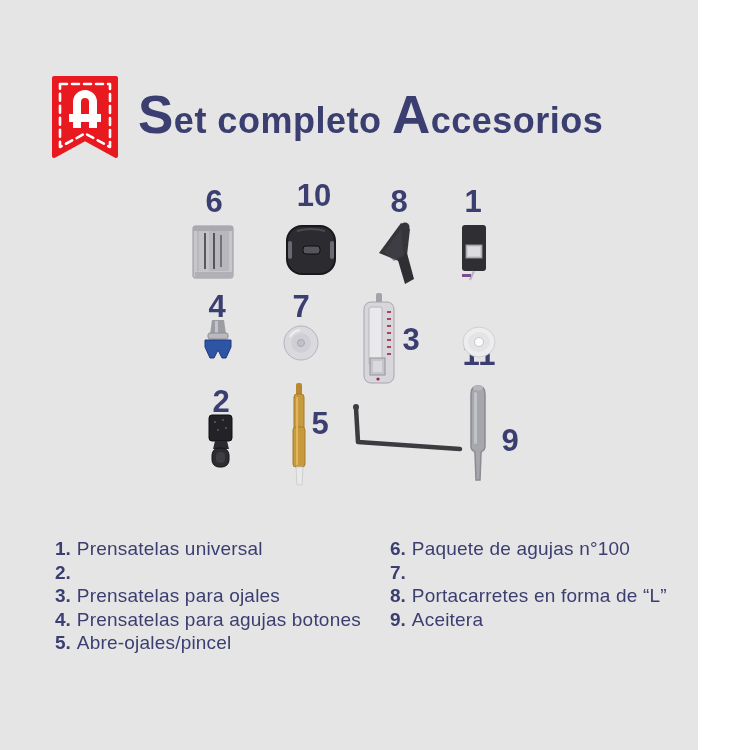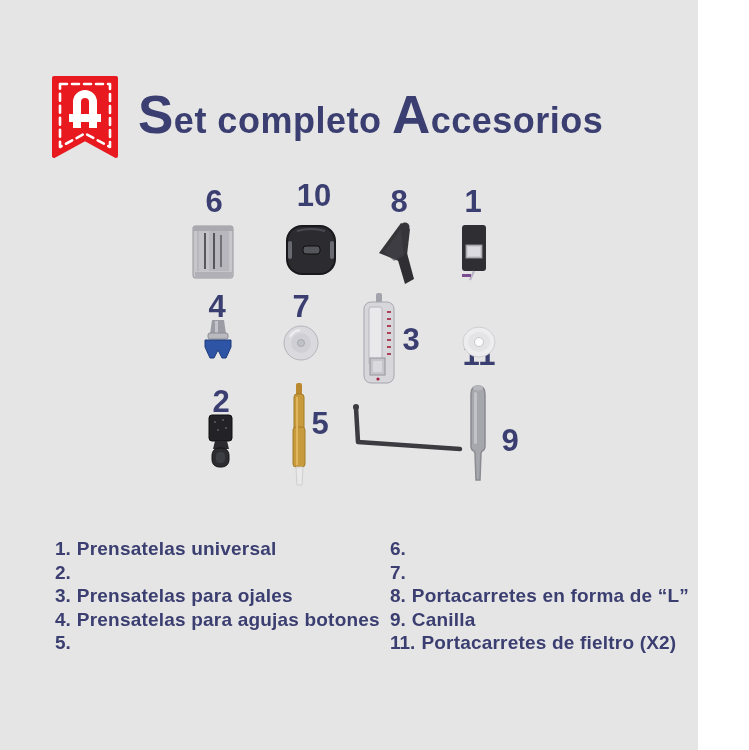--- a/index.html
+++ b/index.html
@@ -57,21 +57,21 @@
   .i9 {left:466px;top:380px;}
   
   .legend{
     position:absolute;color:var(--navy);
     font-size:19px;line-height:23.5px;white-space:nowrap;
   }
   .legend-left {left:55px; top:537px;}
   .legend-right{left:390px;top:537px;}
   .legend .row{display:flex;}
   .legend .ln{font-weight:bold;margin-right:6px;}
-  .legend .lt{font-weight:bold;letter-spacing:0.2px;}
+  .legend .lt{font-weight:normal;letter-spacing:0.2px;}
 </style>
 </head>
 <body>
 
 <div class="stage">
 
   <div class="badge">
     <svg width="70" height="88" viewBox="0 0 70 88">
       <path d="M4 2 H66 V80 L35 63 L4 80 Z" fill="var(--red)" stroke="var(--red)" stroke-width="4" stroke-linejoin="round"></path>
       <path d="M10 8 H60 V71 L35 57.5 L10 71 Z" fill="none" stroke="#ffffff" stroke-width="2.6" stroke-dasharray="7 5" stroke-linecap="round" stroke-linejoin="round"></path>
@@ -229,37 +229,35 @@
     <div class="row">
         <span class="ln">3.</span>
         <span class="lt">Prensatelas para ojales</span>
       </div>
     <div class="row">
         <span class="ln">4.</span>
         <span class="lt">Prensatelas para agujas botones</span>
       </div>
     <div class="row">
         <span class="ln">5.</span>
+        <span class="lt">Abre-ojales/pincel</span>
       </div>
   </div>
 
   <div class="legend legend-right">
     <div class="row">
         <span class="ln">6.</span>
+        <span class="lt">Paquete de agujas n°100</span>
       </div>
     <div class="row">
         <span class="ln">7.</span>
       </div>
     <div class="row">
         <span class="ln">8.</span>
         <span class="lt">Portacarretes en forma de “L”</span>
       </div>
     <div class="row">
         <span class="ln">9.</span>
-        <span class="lt">Canilla</span>
-      </div>
-    <div class="row">
-        <span class="ln">11.</span>
-        <span class="lt">Portacarretes de fieltro (X2)</span>
+        <span class="lt">Aceitera</span>
       </div>
   </div>
 
 </div>
 
 </body></html>

